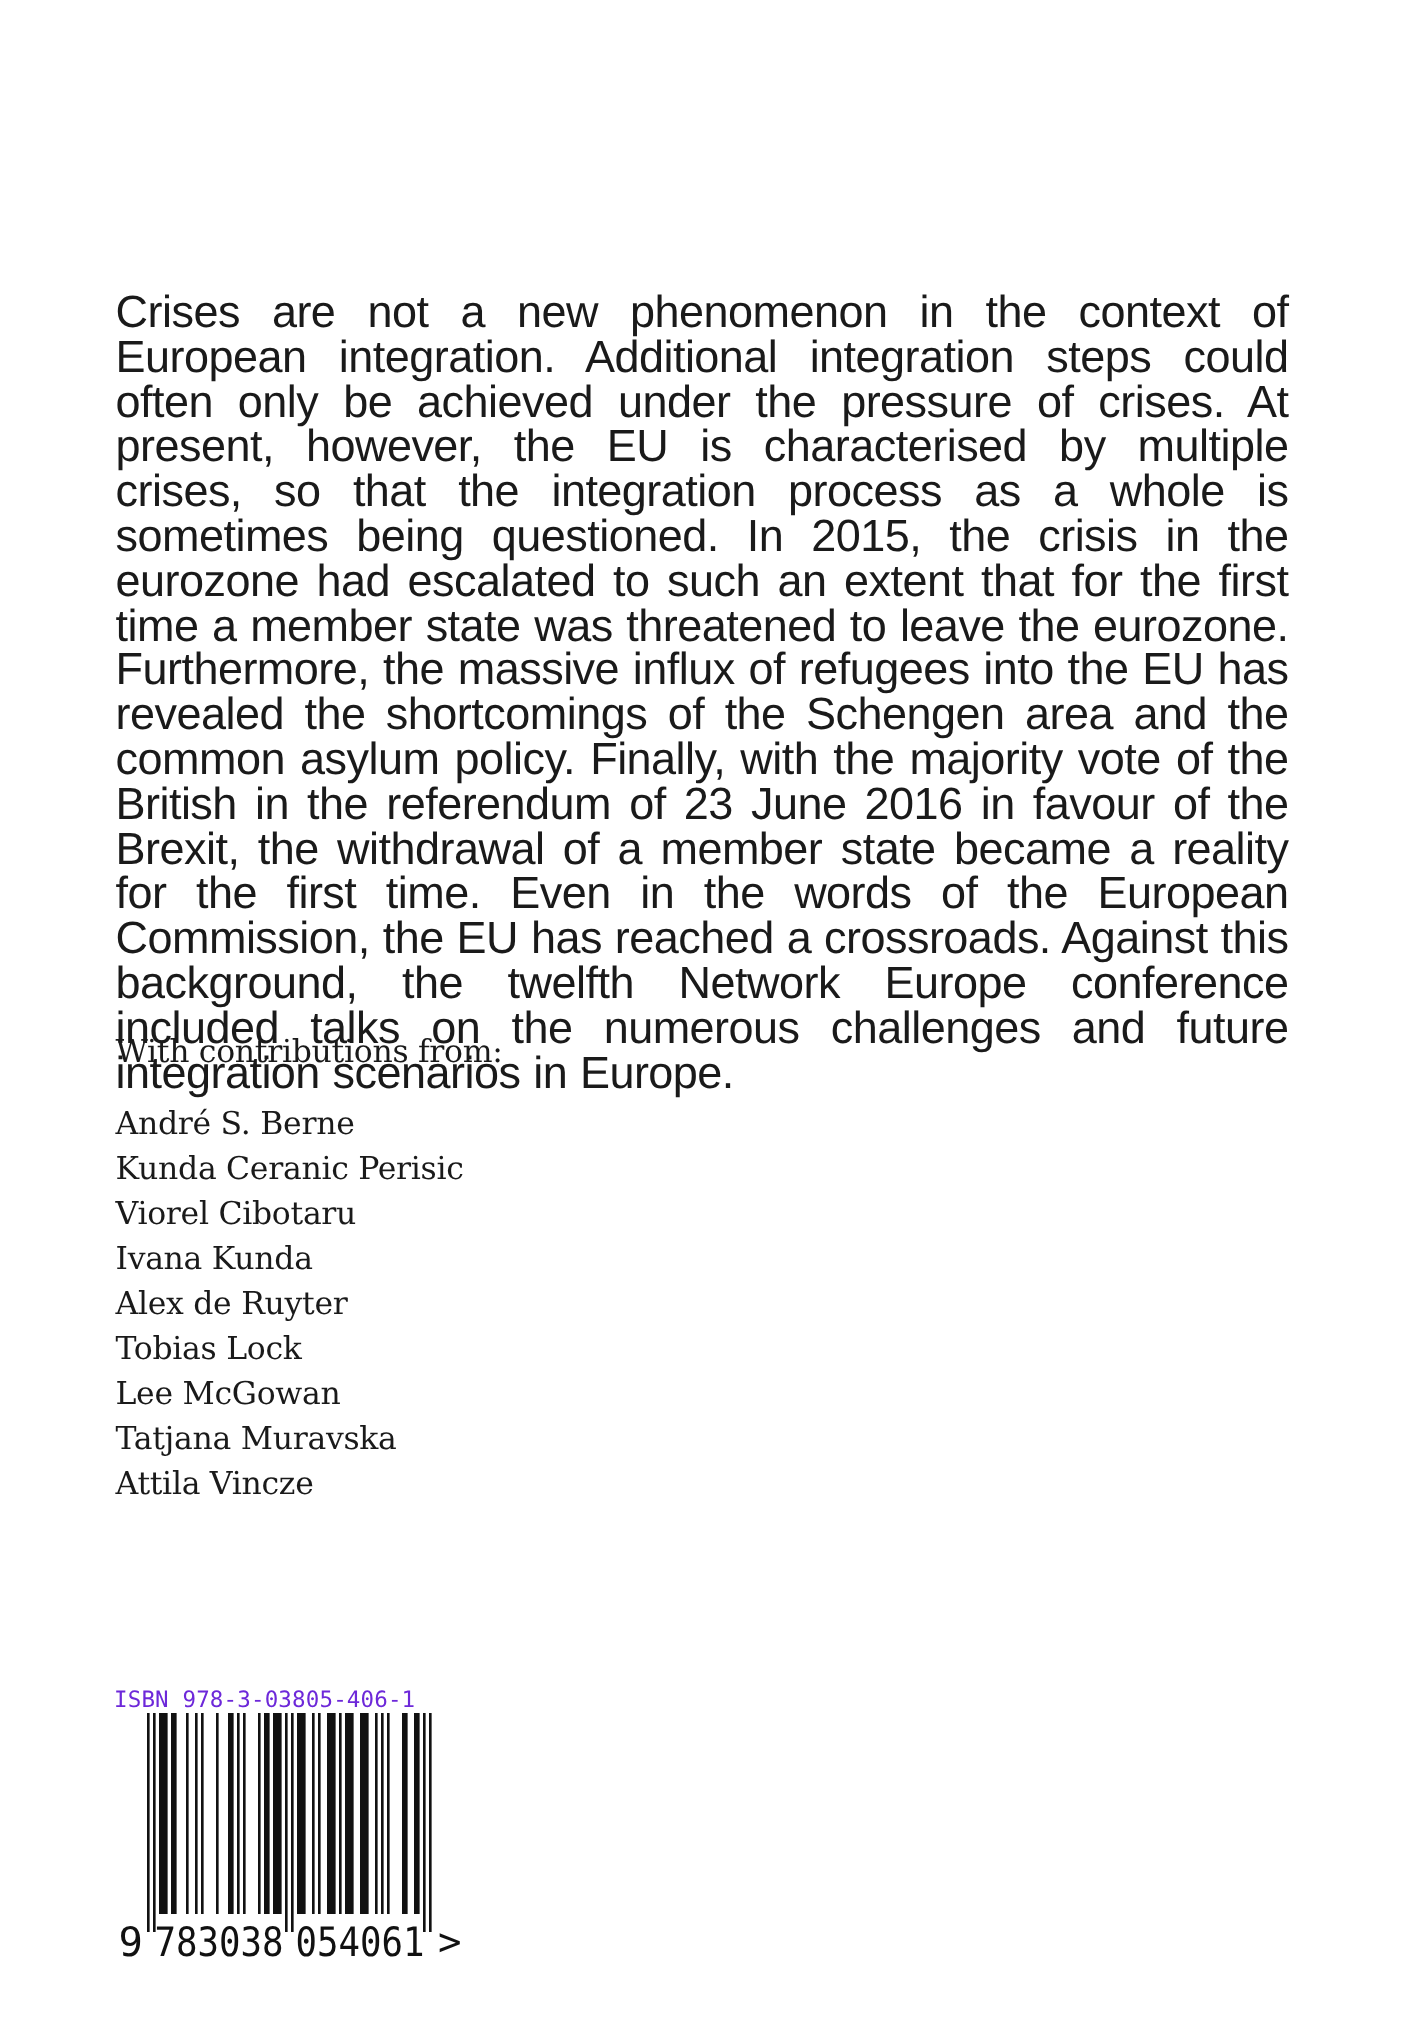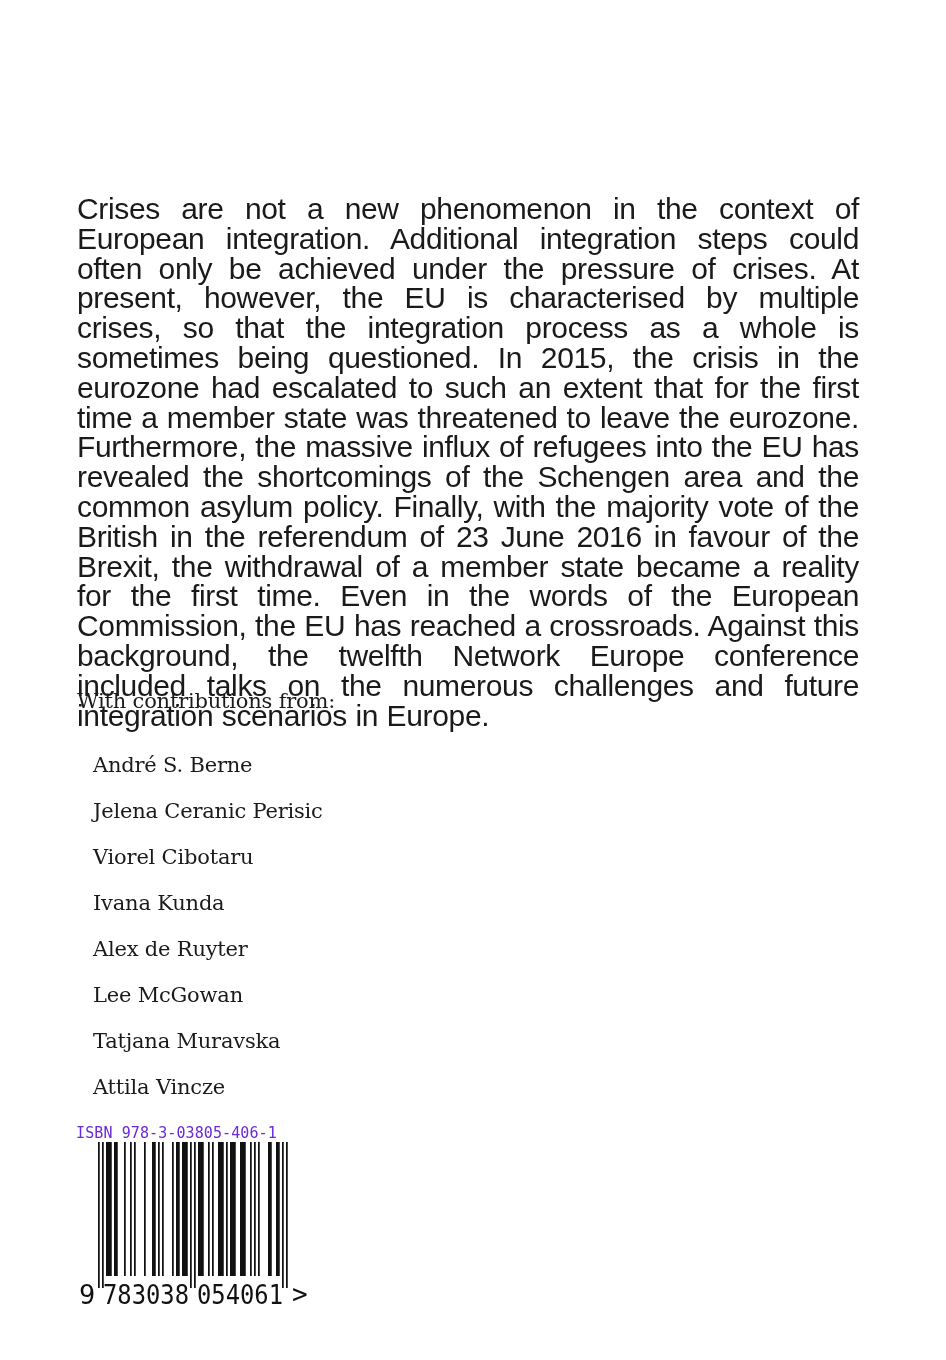--- a/index.html
+++ b/index.html
@@ -16,42 +16,43 @@
       position: absolute; left: 77px; top: 686px;
       font-family: "DejaVu Serif", "Liberation Serif", serif;
       font-size: 21px; line-height: 30px; margin: 0; font-weight: normal;
       letter-spacing: -0.2px;
     }
     .contrib-list {
       position: absolute; left: 77px; top: 734px; margin: 0; padding: 0; list-style: none;
       font-family: "DejaVu Serif", "Liberation Serif", serif;
       font-size: 21px; line-height: 30px; letter-spacing: -0.2px;
     }
-    .contrib-list li { margin: 16px; padding: 0; white-space: nowrap; }
+    .contrib-list li { margin: 0; padding: 0; white-space: nowrap; }
     .isbn-block { position: absolute; left: 70px; top: 1124px; width: 240px; height: 185px; }
     .isbn-text {
       position: absolute; left: 6px; top: 0px;
       font-family: "DejaVu Sans Mono", "Liberation Mono", monospace;
       font-size: 15px; color: #6d28d9; letter-spacing: 0.1px; white-space: nowrap;
     }
     #barcode { position: absolute; left: 0; top: 18px; }
   </style>
 </head>
 <body>
 
 <p class="blurb">Crises are not a new phenomenon in the context of European integration. Additional integration steps could often only be achieved under the pressure of crises.  At present, however, the EU is characterised by multiple crises, so that the integration process as a whole is sometimes being questioned. In 2015, the crisis in the eurozone had escalated to such an extent that for the first time a member state was threatened to leave the eurozone. Furthermore, the massive influx of refugees into the EU has revealed the shortcomings of the Schengen area and the common asylum policy. Finally, with the majority vote of the British in the referendum of 23 June 2016 in favour of the Brexit, the withdrawal of a member state became a reality for the first time. Even in the words of the European Commission, the EU has reached a crossroads. Against this background, the twelfth Network Europe conference included talks on the numerous challenges and future integration scenarios in Europe.</p>
 
 <h2 class="contrib-heading">With contributions from:</h2>
 
 <ul class="contrib-list">
   <li>André S. Berne</li>
-  <li>Jelena Ceranic Perisic</li>
+  <li>Kunda Ceranic Perisic</li>
   <li>Viorel Cibotaru</li>
   <li>Ivana Kunda</li>
   <li>Alex de Ruyter</li>
+  <li>Tobias Lock</li>
   <li>Lee McGowan</li>
   <li>Tatjana Muravska</li>
   <li>Attila Vincze</li>
 </ul>
 
 <div class="isbn-block">
   <div class="isbn-text">ISBN 978-3-03805-406-1</div>
   <svg id="barcode" width="240" height="165">
     <g id="bars">
         <rect x="28" y="0" width="1.75" height="146" fill="#111"></rect>

